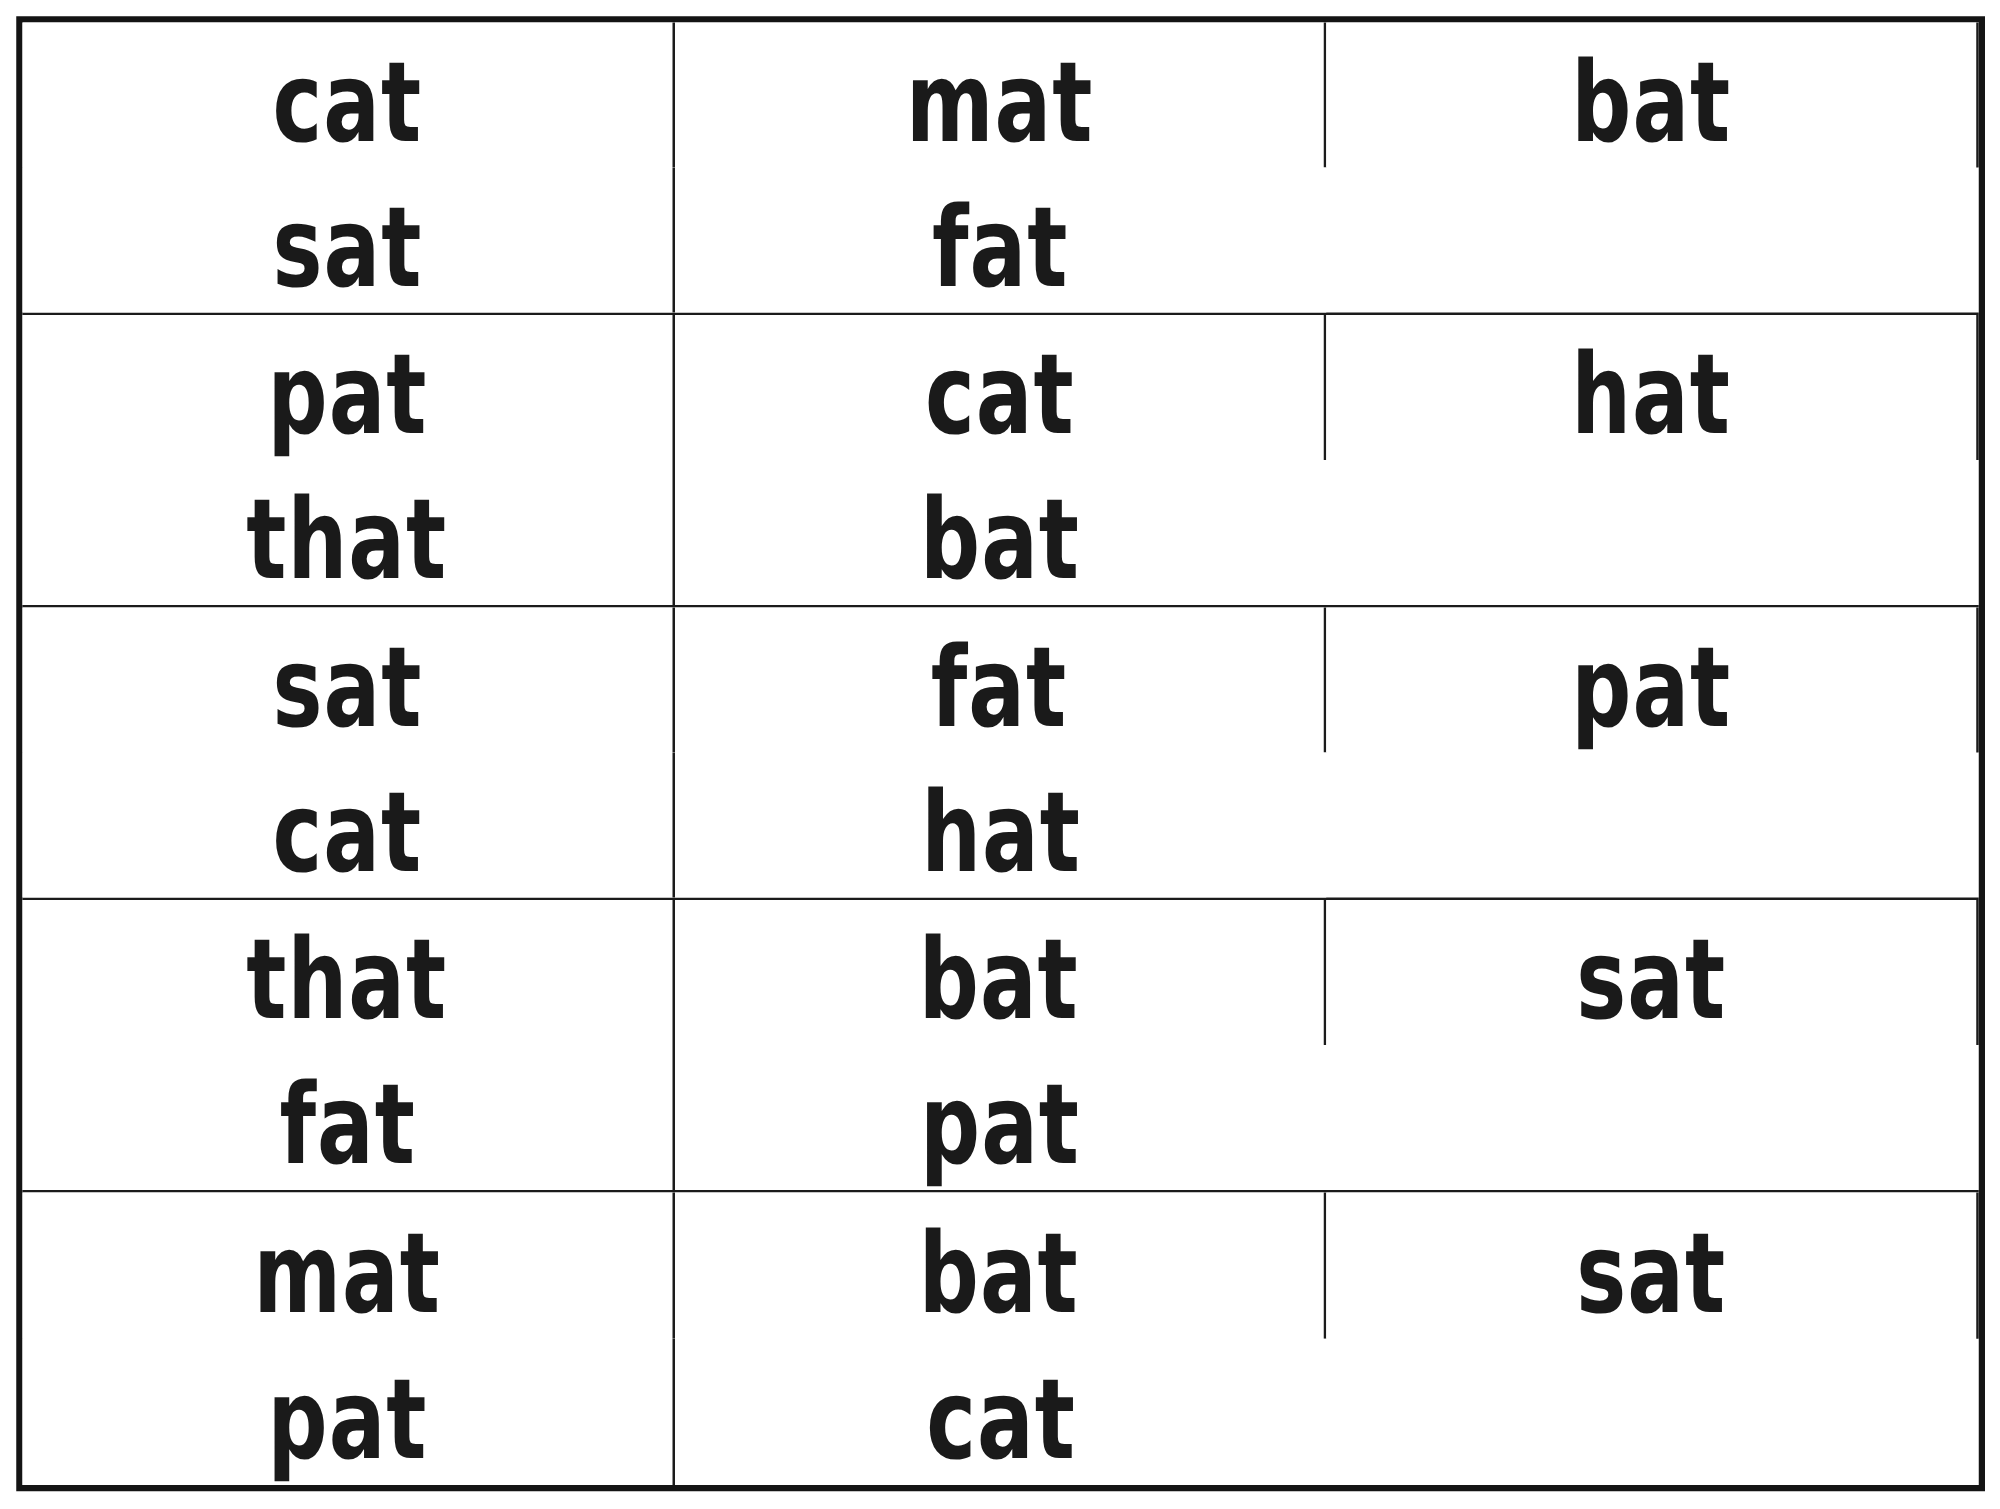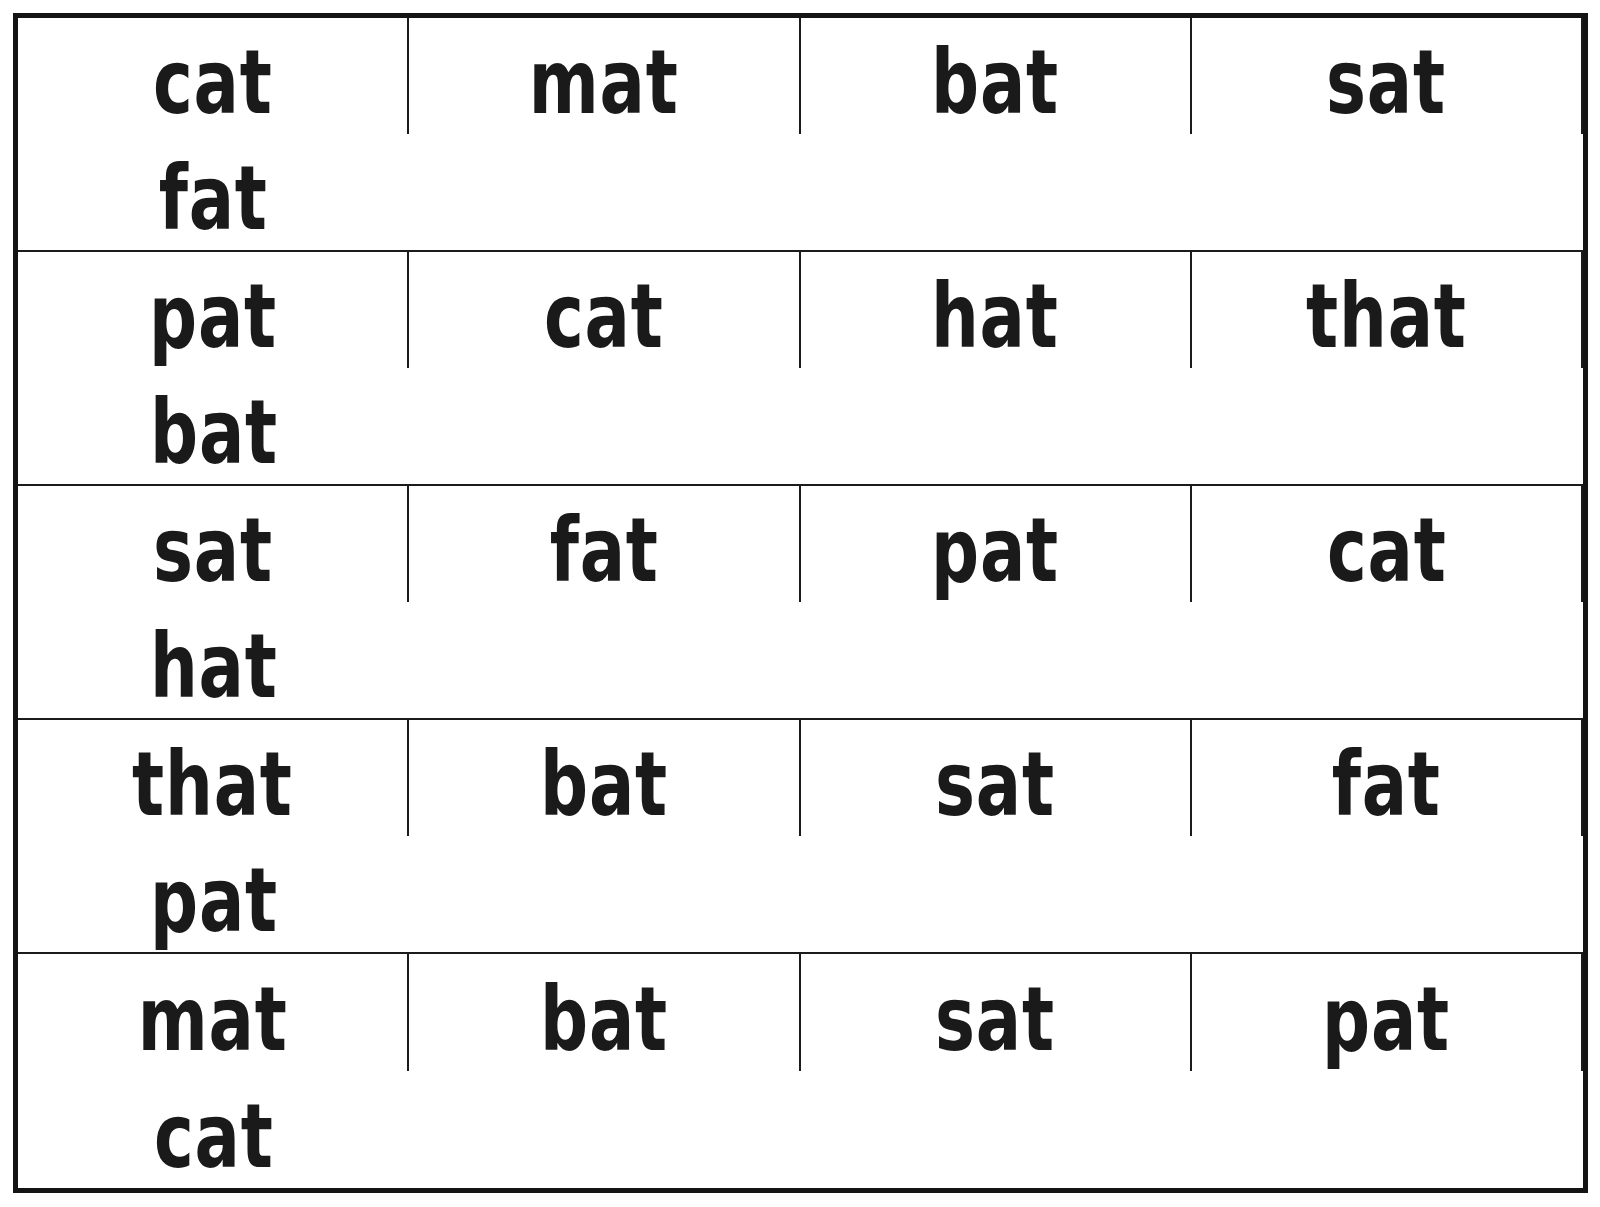--- a/index.html
+++ b/index.html
@@ -30,21 +30,21 @@
     height: 1180px;
     box-sizing: border-box;
     border: 5px solid #141414;
     background: #ffffff;
     display: grid;
     grid-template-rows: repeat(5, 1fr);
   }
 
   .word-row {
     display: grid;
-    grid-template-columns: repeat(4, 1fr);
+    grid-template-columns: repeat(3, 1fr);
     border-bottom: 2px solid #1b1b1b;
     min-height: 0;
   }
   .word-row:last-child {
     border-bottom: none;
   }
 
   .word-cell {
     position: relative;
     border-right: 2px solid #1b1b1b;

